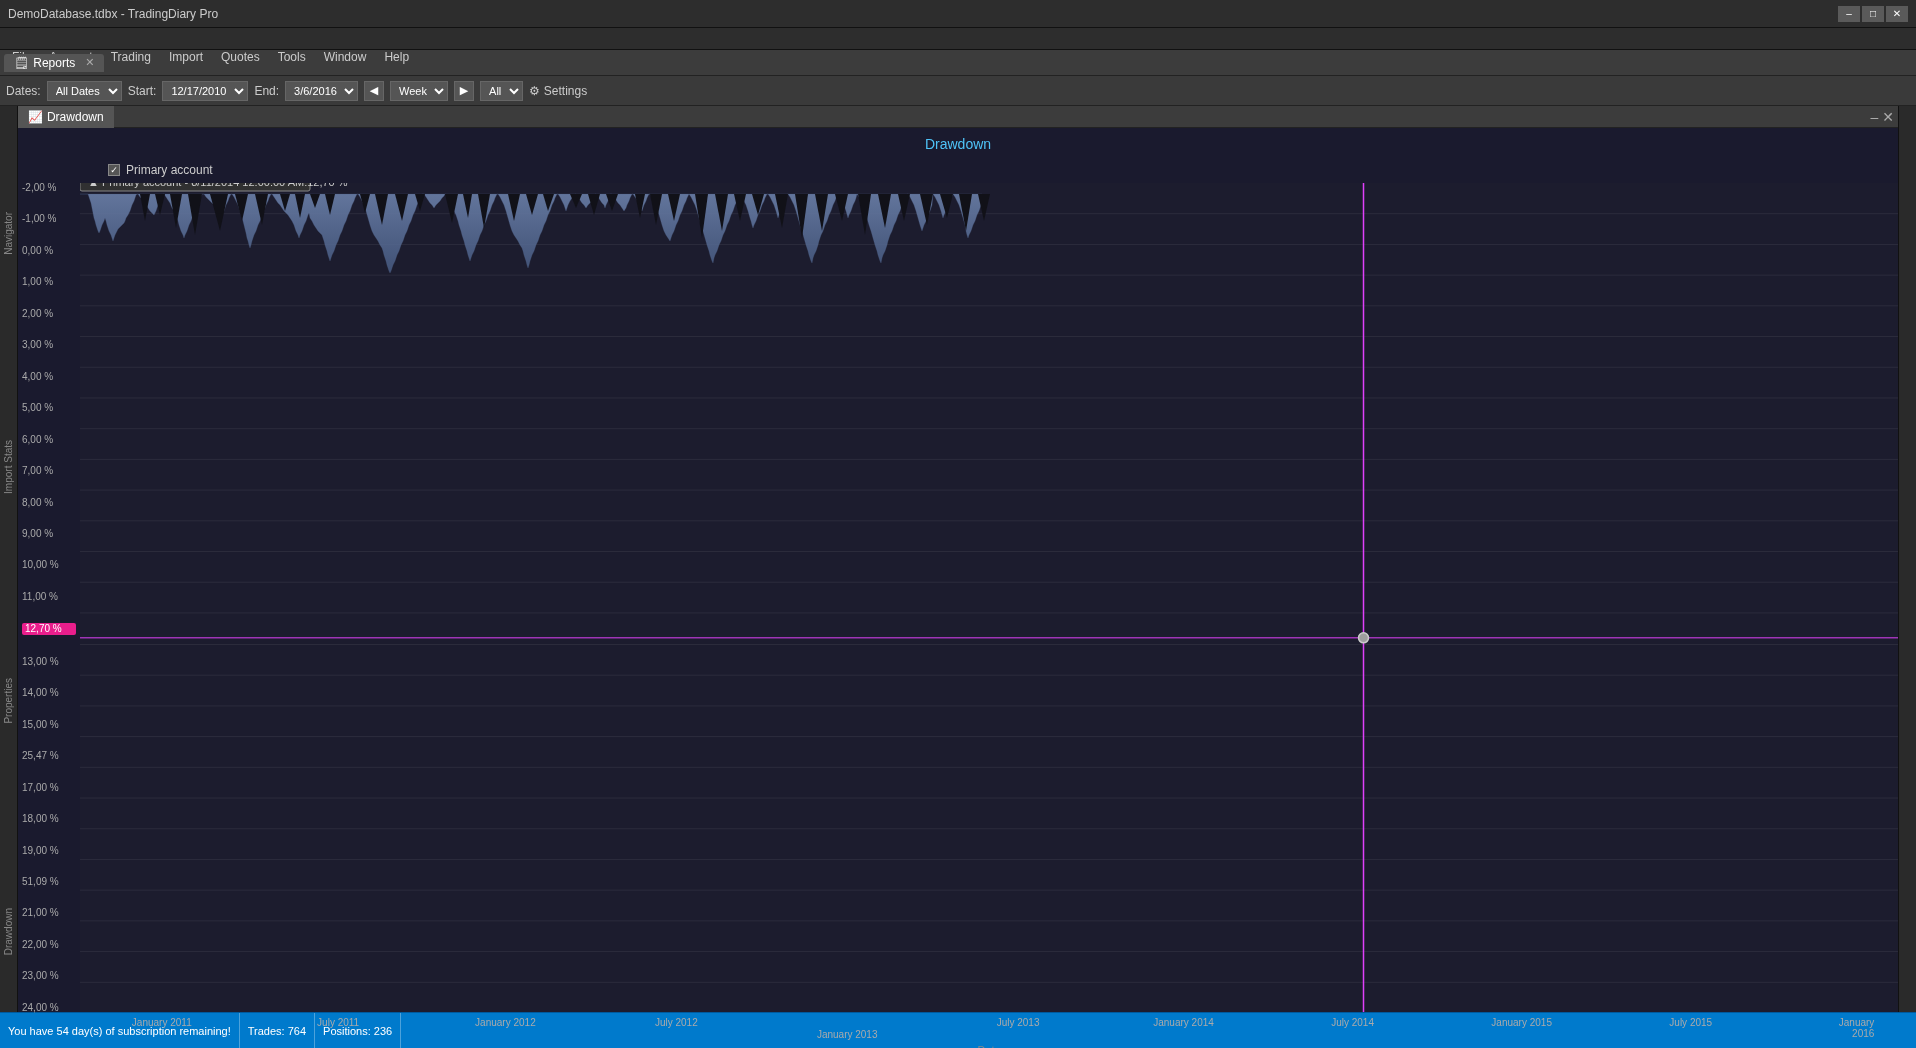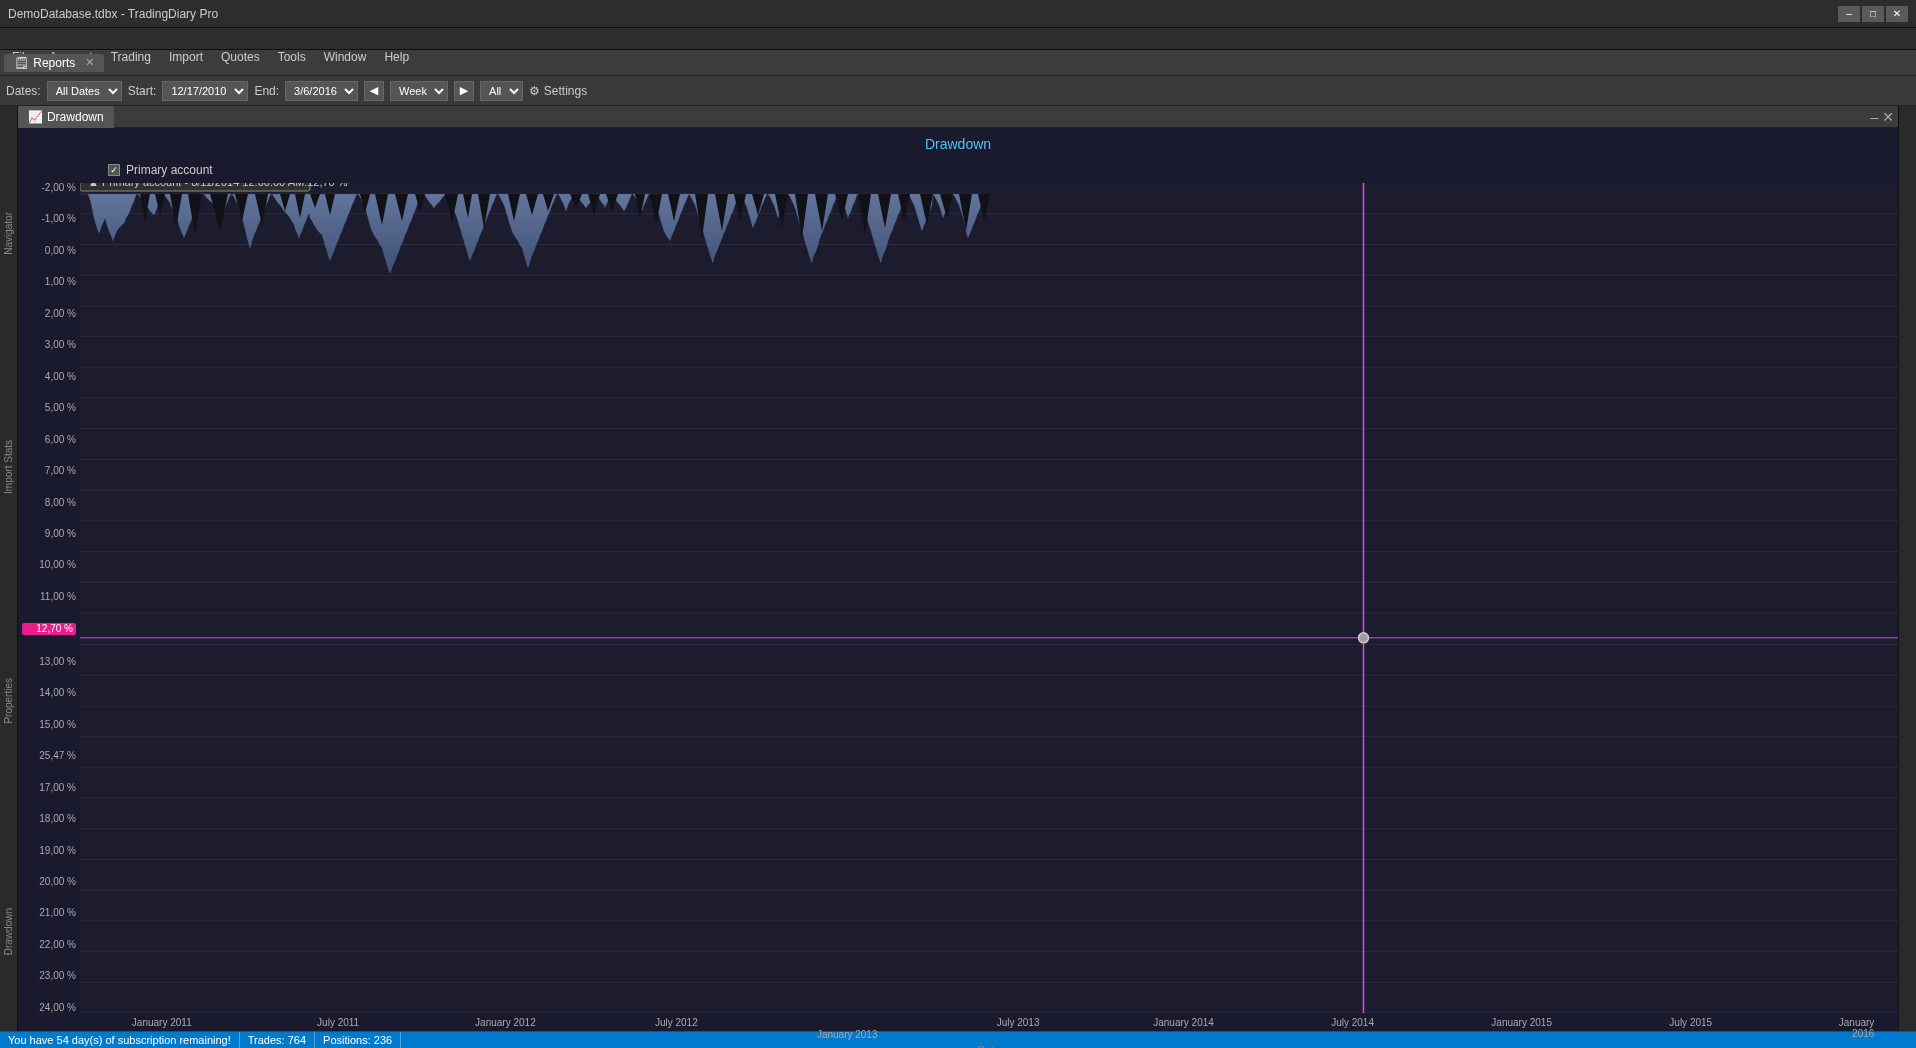--- a/index.html
+++ b/index.html
@@ -196,21 +196,20 @@
       width: 60px;
       display: flex;
       flex-direction: column;
       justify-content: space-between;
       padding: 0 4px;
       z-index: 5;
     }
     .y-label {
       color: #aaa;
       font-size: 10px;
-      text-align: right;
       line-height: 1;
     }
     .y-label.highlighted {
       background: #e91e8c;
       color: #fff;
       padding: 1px 3px;
       font-size: 10px;
       border-radius: 2px;
     }
 
@@ -250,21 +249,21 @@
       right: 0;
       bottom: 45px;
     }
 
     
     #status-bar {
       position: fixed;
       bottom: 0;
       left: 0;
       right: 0;
-      height: 17px;
+      height: 36px;
       background: #007acc;
       display: flex;
       align-items: center;
       padding: 0 8px;
       gap: 0;
       border-top: 1px solid #005a9e;
     }
     .status-item {
       color: #fff;
       font-size: 11px;
@@ -616,21 +615,21 @@
         <span class="y-label">10,00 %</span>
         <span class="y-label">11,00 %</span>
         <span class="y-label highlighted">12,70 %</span>
         <span class="y-label">13,00 %</span>
         <span class="y-label">14,00 %</span>
         <span class="y-label">15,00 %</span>
         <span class="y-label">25,47 %</span>
         <span class="y-label">17,00 %</span>
         <span class="y-label">18,00 %</span>
         <span class="y-label">19,00 %</span>
-        <span class="y-label">20,00 %</span>
+        <span class="y-label">51,09 %</span>
         <span class="y-label">21,00 %</span>
         <span class="y-label">22,00 %</span>
         <span class="y-label">23,00 %</span>
         <span class="y-label">24,00 %</span>
       </div>
 
       <div id="x-axis" style="position:absolute; bottom:0; left:62px; right:0; height:45px;">
         <span class="x-label" style="left:4.5%;">January 2011</span>
         <span class="x-label" style="left:14.2%;">July 2011</span>
         <span class="x-label" style="left:23.4%;">January 2012</span>

